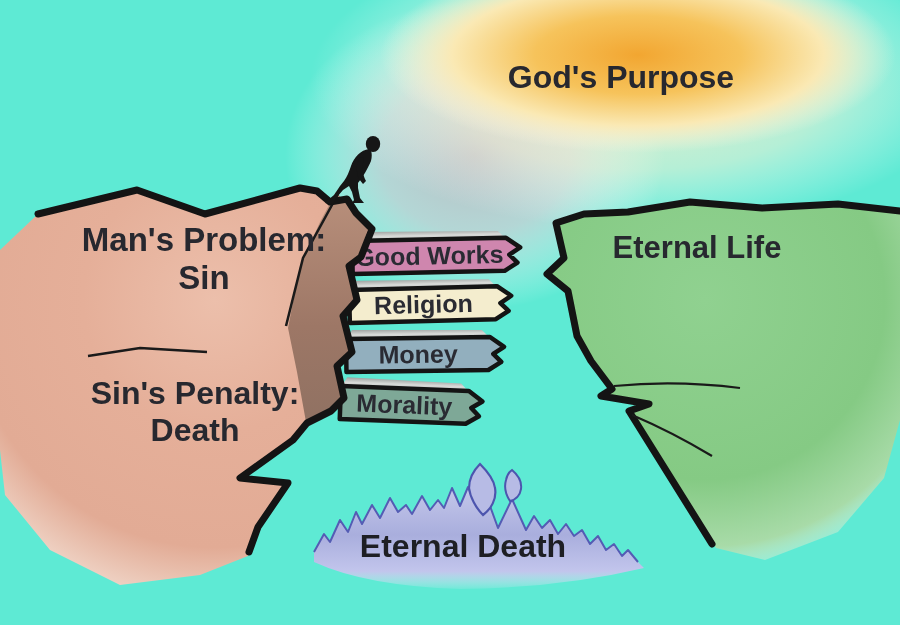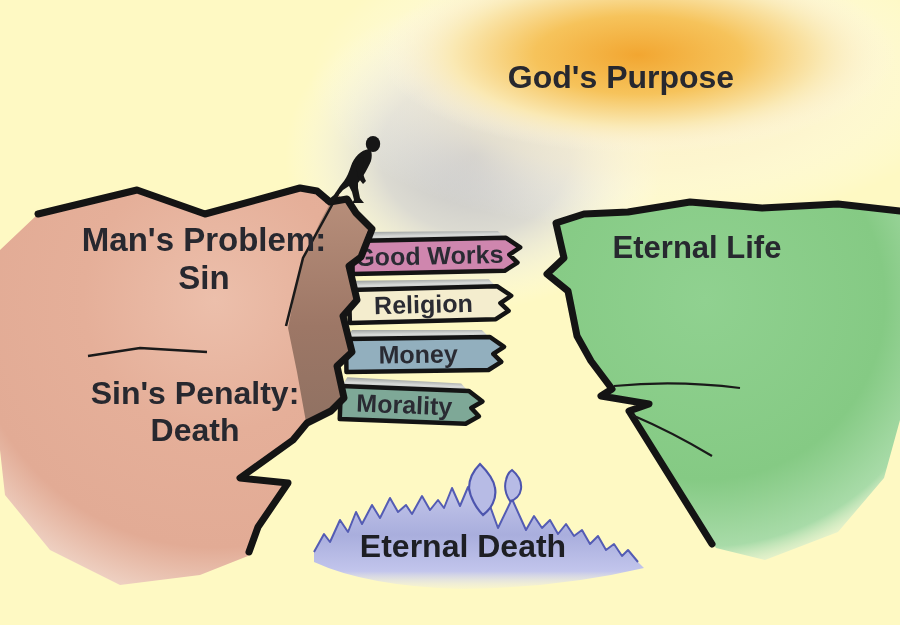--- a/index.html
+++ b/index.html
@@ -1,16 +1,16 @@
 <!DOCTYPE html>
 <html><head>
 <meta charset="utf-8">
 <style>
   html,body{margin:0;padding:0;background:#ffffff;}
-  .stage{position:relative;width:900px;height:625px;background:#fef9c3;overflow:hidden;}
+  .stage{position:relative;width:900px;height:625px;background:#5eead4;overflow:hidden;}
   svg{position:absolute;left:0;top:0;display:block;}
   text{font-family:"Liberation Sans","DejaVu Sans",sans-serif;font-weight:bold;}
   .heading{fill:#27282f;}
   .heading-32{font-size:32px;}
   .heading-33{font-size:33px;}
   .heading-31{font-size:31px;}
   .sign-text{fill:#2a2b33;font-size:25px;}
   .death-text{fill:#1e1f24;font-size:32px;}
 </style>
 </head>

